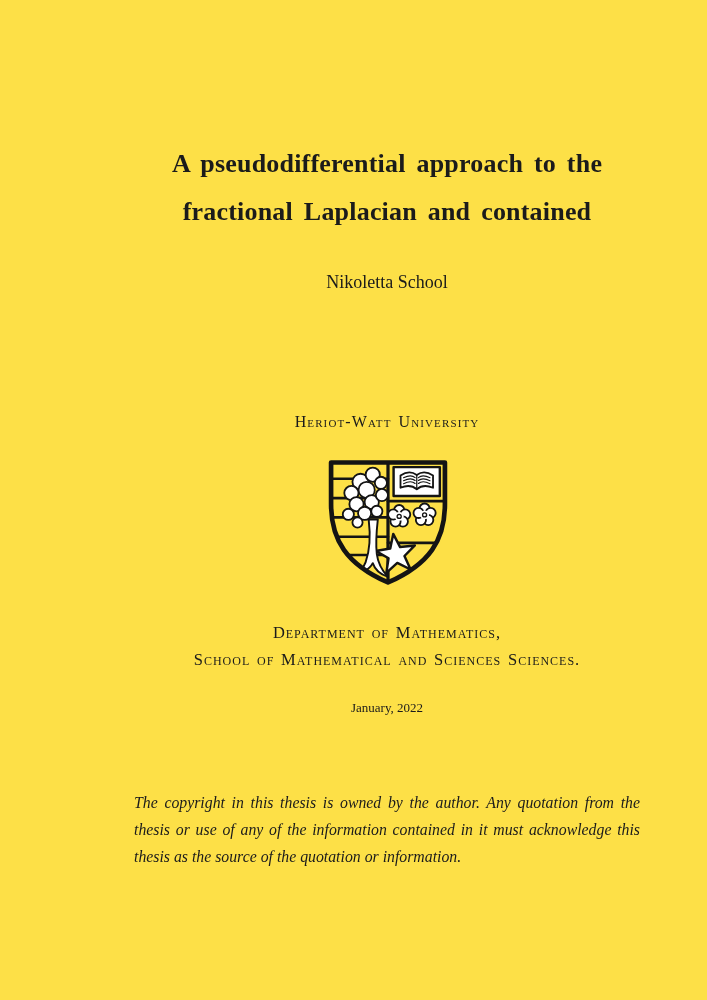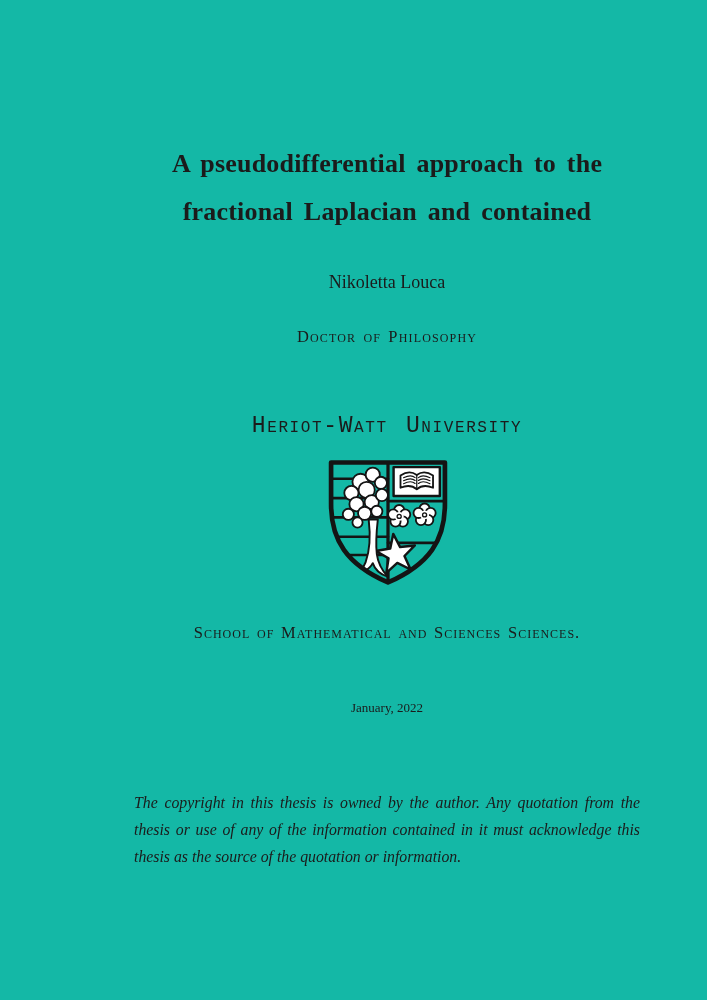--- a/index.html
+++ b/index.html
@@ -2,21 +2,21 @@
 <html><head>
 <meta charset="utf-8">
 <style>
   html, body { margin: 0; padding: 0; }
   body { background: #888; }
   .page {
     position: relative;
     width: 707px;
     height: 1000px;
     margin: 0 auto;
-    background: #14b8a6;
+    background: #fde047;
     font-family: "Liberation Serif", "DejaVu Serif", serif;
     color: #1b1b1b;
     overflow: hidden;
   }
   .content {
     position: absolute;
     left: 134px;
     top: 0;
     width: 506px;
     height: 100%;
@@ -50,25 +50,24 @@
     line-height: 30px;
     font-variant: small-caps;
     letter-spacing: 0.07em;
     word-spacing: 0.12em;
   }
   .university {
     position: absolute;
     top: 413px;
     left: 0;
     width: 100%;
-    font-size: 23px;
+    font-size: 16px;
     font-variant: small-caps;
     letter-spacing: 0.07em;
     word-spacing: 0.12em;
-    font-family: Liberation Mono, monospace;
   }
   .crest {
     position: absolute;
     top: 459px;
     left: 192px;
   }
   .department {
     position: absolute;
     top: 619px;
     left: 0;
@@ -102,24 +101,23 @@
 <body>
 
 <div class="page">
   <div class="content">
 
     <h1 class="thesis-title">
       <div>A pseudodifferential approach to the</div>
       <div>fractional Laplacian and contained</div>
     </h1>
 
-    <div class="author">Nikoletta Louca</div>
+    <div class="author">Nikoletta School</div>
 
     <div class="degree">
-      <div>Doctor of Philosophy</div>
     </div>
 
     <div class="university">Heriot-Watt University</div>
 
     <svg class="crest" width="124" height="127" viewBox="0 0 122 124">
       <defs>
         <clipPath id="shieldClip">
           <path d="M5,3 H117 V44 C117,79 102,103 61,121 C20,103 5,79 5,44 Z"></path>
         </clipPath>
       </defs>
@@ -184,20 +182,21 @@
           <circle cx="50" cy="51" r="5.5" fill="#ffffff"></circle>
           <circle cx="31" cy="62" r="5" fill="#ffffff"></circle>
           <path d="M42,59 C44,76 43,90 39,101 C37,107 32,111 26,113 C35,112.5 43,108 46,102 C48,108 53,113 61,115.5 C55,109 51,101 50,93 C48.5,81 50,68 51,59 Z" fill="#ffffff" stroke-width="1.9"></path>
         </g>
       </g>
 
       <path d="M5,3 H117 V44 C117,79 102,103 61,121 C20,103 5,79 5,44 Z" fill="none" stroke="#141414" stroke-width="4.6" stroke-linejoin="round"></path>
     </svg>
 
     <div class="department">
+      <div>Department of Mathematics,</div>
       <div>School of Mathematical and Sciences Sciences.</div>
     </div>
 
     <div class="date">January, 2022</div>
 
     <p class="copyright">The copyright in this thesis is owned by the author. Any quotation from the thesis or use of any of the information contained in it must acknowledge this thesis as the source of the quotation or information.</p>
 
   </div>
 </div>
 

